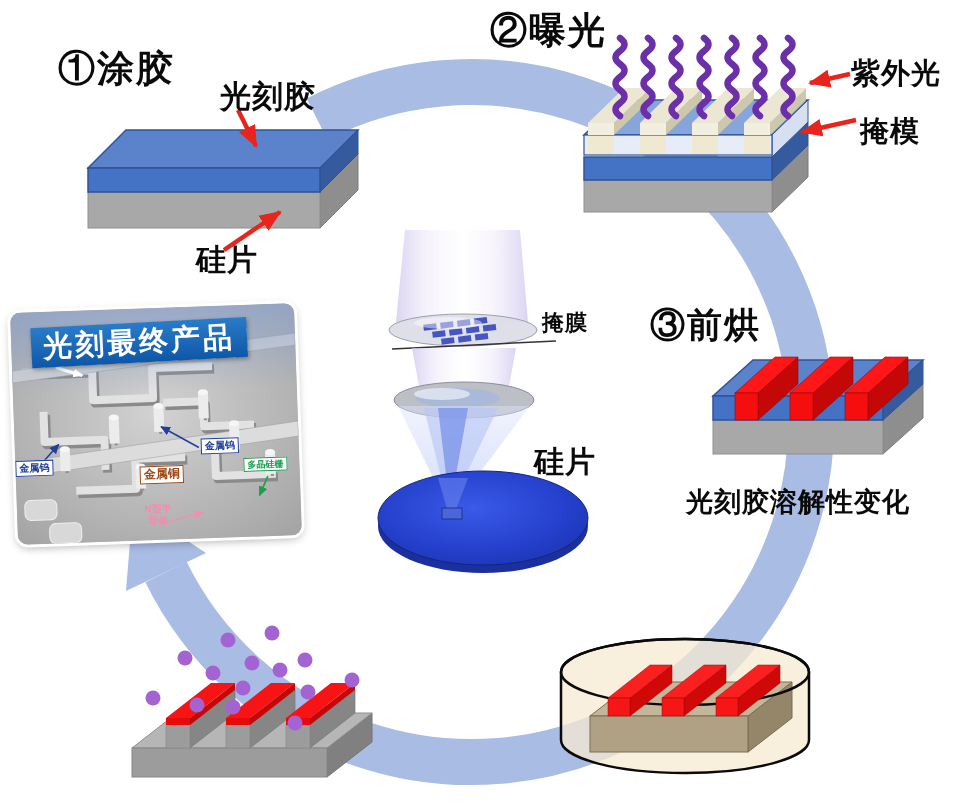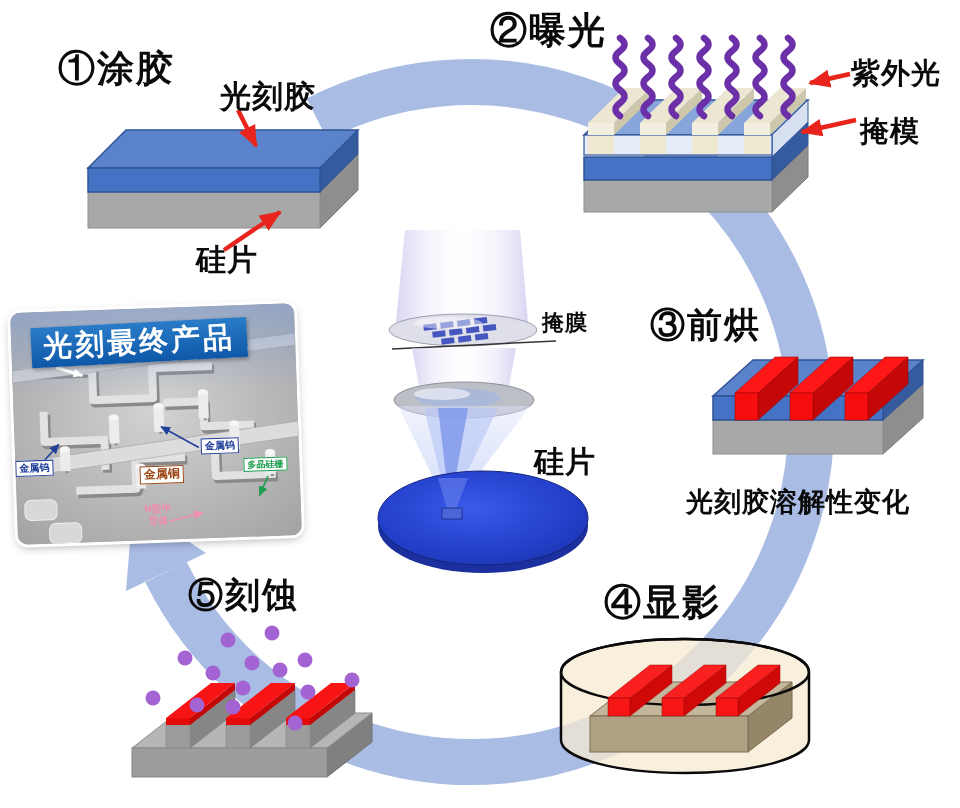--- a/index.html
+++ b/index.html
@@ -336,22 +336,20 @@
     <div class="chiplab tungsten" style="left:0px;top:148px;">金属钨</div>
     <div class="chiplab tungsten" style="left:186px;top:132px;">金属钨</div>
     <div class="chiplab copper" style="left:124px;top:158px;">金属铜</div>
     <div class="chiplab poly" style="left:228px;top:153px;">多晶硅栅</div>
     <div class="chiplab ntype" style="left:120px;top:194px;">N型半导体</div>
   </div>
 
   <div class="lbl step-lbl" style="left:58px;top:44px;">①涂胶</div>
   <div class="lbl step-lbl" style="left:490px;top:6px;">②曝光</div>
   <div class="lbl step-lbl" style="left:650px;top:302px;font-size:35px;">③前烘</div>
-  <div class="lbl step-lbl" style="left:604px;top:578px;">④显影</div>
-  <div class="lbl step-lbl" style="left:188px;top:572px;font-size:35px;">⑤刻蚀</div>
 
   <div class="lbl ann-lbl" style="left:220px;top:76px;font-size:31px;">光刻胶</div>
   <div class="lbl ann-lbl" style="left:196px;top:240px;font-size:30px;">硅片</div>
   <div class="lbl ann-lbl" style="left:851px;top:54px;font-size:29px;">紫外光</div>
   <div class="lbl ann-lbl" style="left:860px;top:100px;font-size:29px;margin-top:12px;">掩模</div>
   <div class="lbl cap-lbl" style="left:686px;top:463px;margin-top:21px;">光刻胶溶解性变化</div>
   <div class="lbl ann-lbl" style="left:542px;top:308px;font-size:22px;">掩膜</div>
   <div class="lbl ann-lbl" style="left:534px;top:442px;font-size:30px;">硅片</div>
 </div>
 

